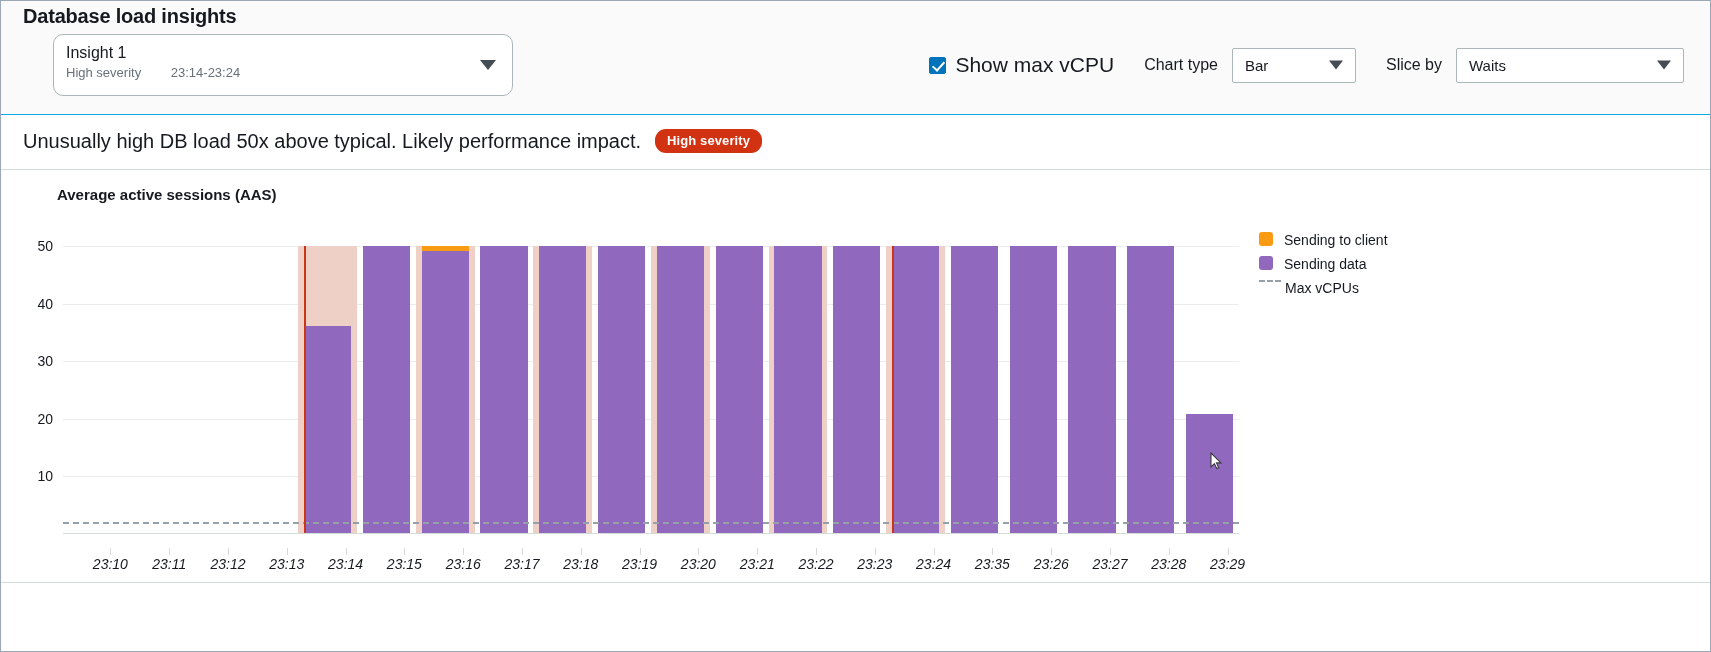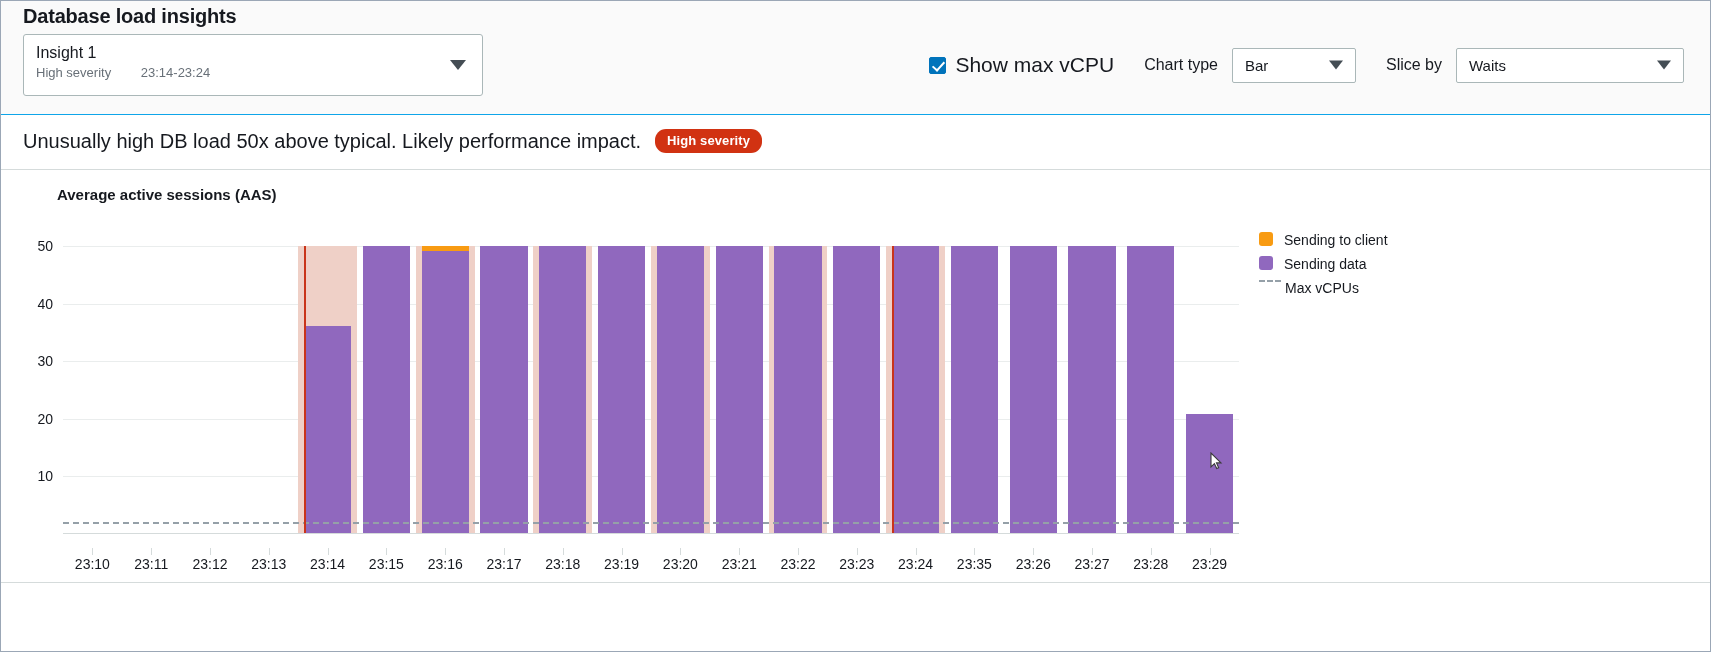--- a/index.html
+++ b/index.html
@@ -15,21 +15,21 @@
            display:flex; flex-direction:column; overflow:hidden; }
 
   
   .header-zone { background:#fafafa; border-bottom:1px solid #0ea5e9; padding:0; flex:0 0 auto; }
   .page-title { font-size:20px; font-weight:bold; color:#16191f; padding:4px 0 6px 22px; letter-spacing:-0.2px; }
 
   .toolbar { display:flex; align-items:center; padding:0 22px 18px 22px; }
 
   .insight-select {
     width:460px; height:62px; border:1px solid #aab7b8; background:#fff;
-    border-radius:3px; position:relative; padding:8px 12px; cursor:pointer;
+    border-radius:10px; position:relative; padding:8px 12px; cursor:pointer;margin-left:30px;
   }
   .insight-title { font-size:16px; color:#16191f; line-height:20px; }
   .insight-sub { font-size:13px; line-height:18px; margin-top:1px; }
   .insight-sev { color:#687078; }
   .insight-range { color:#687078; margin-left:26px; }
   .caret { position:absolute; right:16px; top:50%; transform:translateY(-50%);
            width:0; height:0; border-left:8px solid transparent; border-right:8px solid transparent;
            border-top:10px solid #444d54; }
 
   .toolbar-right { margin-left:auto; display:flex; align-items:center; gap:0; padding-right:4px; }
@@ -76,21 +76,21 @@
 
   .bar { position:absolute; bottom:0; }
   .bar .seg-data { position:absolute; left:0; right:0; bottom:0; background:#9068be; }
   .bar .seg-client { position:absolute; left:0; right:0; background:#f89b12; }
 
   .maxline { position:absolute; left:0; width:100%; height:0;
              border-top:2px dashed #95a0a8; }
 
   .axis-base { position:absolute; left:0; width:100%; height:1px; background:#d5dbdb; bottom:0; }
 
-  .xtick-row { position:absolute; left:62px; width:1176px; top:332px; height:22px; }
+  .xtick-row { position:absolute; left:80px; width:1176px; top:332px; height:22px;font-style:italic; }
   .xtick { position:absolute; transform:translateX(-50%); font-size:14px; color:#16191f; white-space:nowrap; }
   .tickmark { position:absolute; top:-8px; width:1px; height:7px; background:#d5dbdb; }
 
   .bottom-rule { position:absolute; left:0; right:0; top:358px; height:1px; background:#d5dbdb; }
 
   
   .legend { position:absolute; left:1258px; top:8px; }
   .legend-item { display:flex; align-items:flex-start; height:24px; }
   .legend-swatch { width:14px; height:14px; border-radius:3px; margin-right:11px; flex:0 0 auto; }
   .legend-dash { width:22px; height:0; border-top:2px dashed #95a0a8; margin-right:4px; flex:0 0 auto; }

